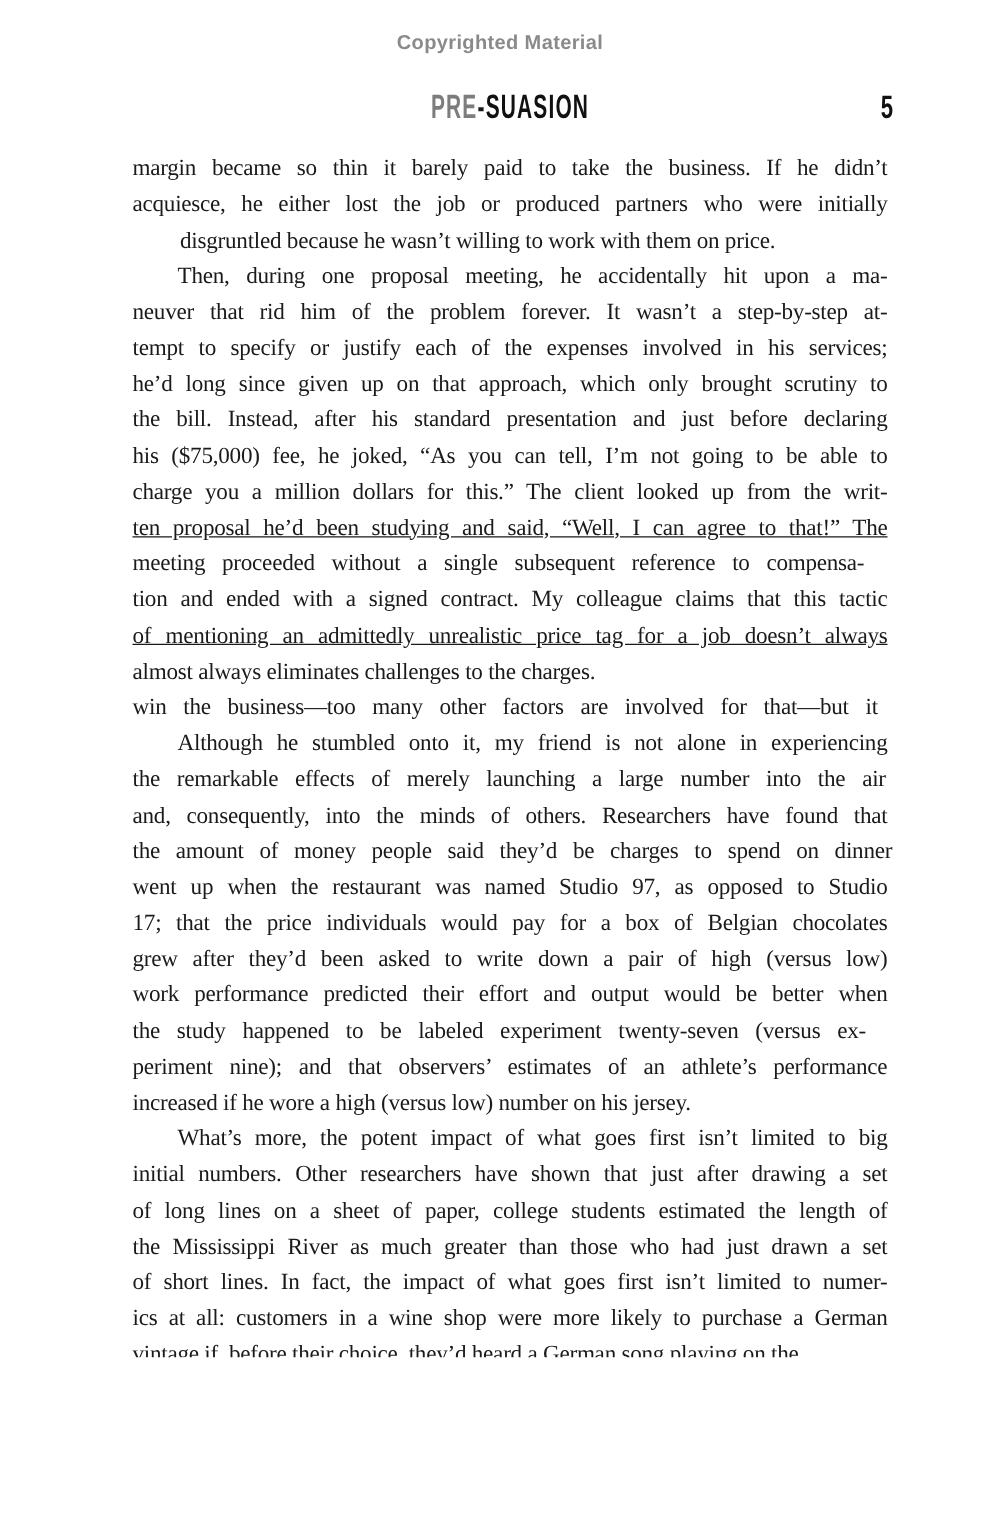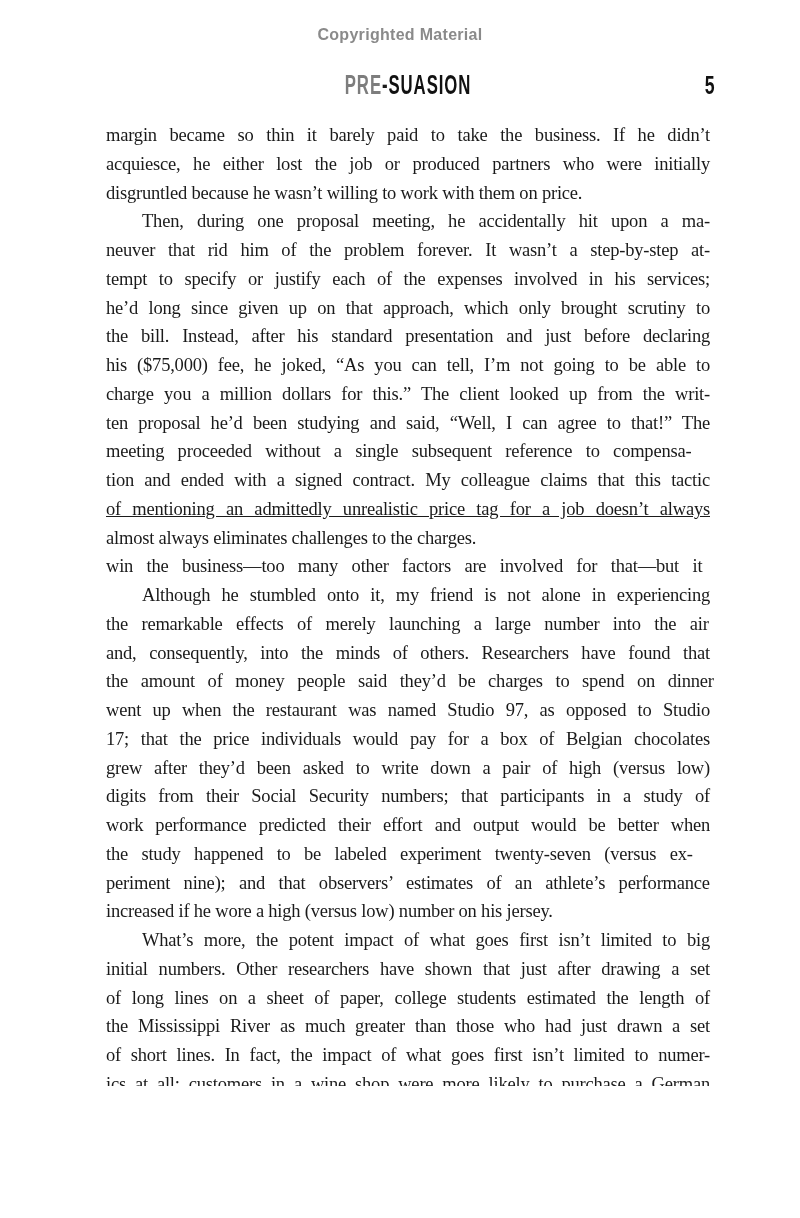--- a/index.html
+++ b/index.html
@@ -100,46 +100,45 @@
     <div class="title-wrap">
       <span class="title-inner"><span class="title-pre">PRE</span><span class="title-hyphen">-</span><span class="title-main">SUASION</span></span>
     </div>
     <div class="page-num">5</div>
   </div>
 
   <div class="body-text">
       <p class="para">
         <span class="line" style="word-spacing: 8.24399px;">margin became so thin it barely paid to take the business. If he didn’t</span>
         <span class="line" style="word-spacing: 8.13352px;">acquiesce, he either lost the job or produced partners who were initially</span>
-        <span class="line last" style="word-spacing: 0px;">disgruntled because he wasn’t willing to work with them on price.</span>
+        <span class="line last" style="word-spacing: 0px; margin-left: 38px;">disgruntled because he wasn’t willing to work with them on price.</span>
       </p>
       <p class="para">
         <span class="line first" style="word-spacing: 8.88438px;">Then, during one proposal meeting, he accidentally hit upon a ma-</span>
         <span class="line" style="word-spacing: 8.36589px;">neuver that rid him of the problem forever. It wasn’t a step-by-step at-</span>
         <span class="line" style="word-spacing: 7.21094px;">tempt to specify or justify each of the expenses involved in his services;</span>
         <span class="line" style="word-spacing: 5.95182px;">he’d long since given up on that approach, which only brought scrutiny to</span>
         <span class="line" style="word-spacing: 8.49375px;">the bill. Instead, after his standard presentation and just before declaring</span>
         <span class="line" style="word-spacing: 5.66667px;">his ($75,000) fee, he joked, “As you can tell, I’m not going to be able to</span>
         <span class="line" style="word-spacing: 5.85457px;">charge you a million dollars for this.” The client looked up from the writ-</span>
-        <span class="line" style="word-spacing: 5.8137px;">ten proposal he’d been studying and said, “Well, I can agree to that!” The</span>
+        <span class="line" style="word-spacing: 5.8137px; text-decoration: underline;">ten proposal he’d been studying and said, “Well, I can agree to that!” The</span>
         <span class="line" style="word-spacing: 9px;">meeting proceeded without a single subsequent reference to compensa-</span>
         <span class="line" style="word-spacing: 5.90365px;">tion and ended with a signed contract. My colleague claims that this tactic</span>
         <span class="line" style="word-spacing: 6.91903px; text-decoration: underline;">of mentioning an admittedly unrealistic price tag for a job doesn’t always</span>
         <span class="line last" style="word-spacing: 0px;">almost always eliminates challenges to the charges.</span>
         <span class="line" style="word-spacing: 9px;">win the business—too many other factors are involved for that—but it</span>
       </p>
       <p class="para">
         <span class="line first" style="word-spacing: 6.72443px;">Although he stumbled onto it, my friend is not alone in experiencing</span>
         <span class="line" style="word-spacing: 9px;">the remarkable effects of merely launching a large number into the air</span>
         <span class="line" style="word-spacing: 8.27187px;">and, consequently, into the minds of others. Researchers have found that</span>
         <span class="line" style="word-spacing: 8.22266px;">the amount of money people said they’d be charges to spend on dinner</span>
         <span class="line" style="word-spacing: 6.91016px;">went up when the restaurant was named Studio 97, as opposed to Studio</span>
         <span class="line" style="word-spacing: 7.35026px;">17; that the price individuals would pay for a box of Belgian chocolates</span>
         <span class="line" style="word-spacing: 7.42788px;">grew after they’d been asked to write down a pair of high (versus low)</span>
-        <span class="line" style="word-spacing: 8.00426px;">digits from their Social Security numbers; that participants in a study of</span>
         <span class="line" style="word-spacing: 7.70937px;">work performance predicted their effort and output would be better when</span>
         <span class="line" style="word-spacing: 9px;">the study happened to be labeled experiment twenty-seven (versus ex-</span>
         <span class="line" style="word-spacing: 9px;">periment nine); and that observers’ estimates of an athlete’s performance</span>
         <span class="line last" style="word-spacing: 0px;">increased if he wore a high (versus low) number on his jersey.</span>
       </p>
       <p class="para">
         <span class="line first" style="word-spacing: 6.18229px;">What’s more, the potent impact of what goes first isn’t limited to big</span>
         <span class="line" style="word-spacing: 6.39489px;">initial numbers. Other researchers have shown that just after drawing a set</span>
         <span class="line" style="word-spacing: 6.25601px;">of long lines on a sheet of paper, college students estimated the length of</span>
         <span class="line" style="word-spacing: 5.49279px;">the Mississippi River as much greater than those who had just drawn a set</span>

